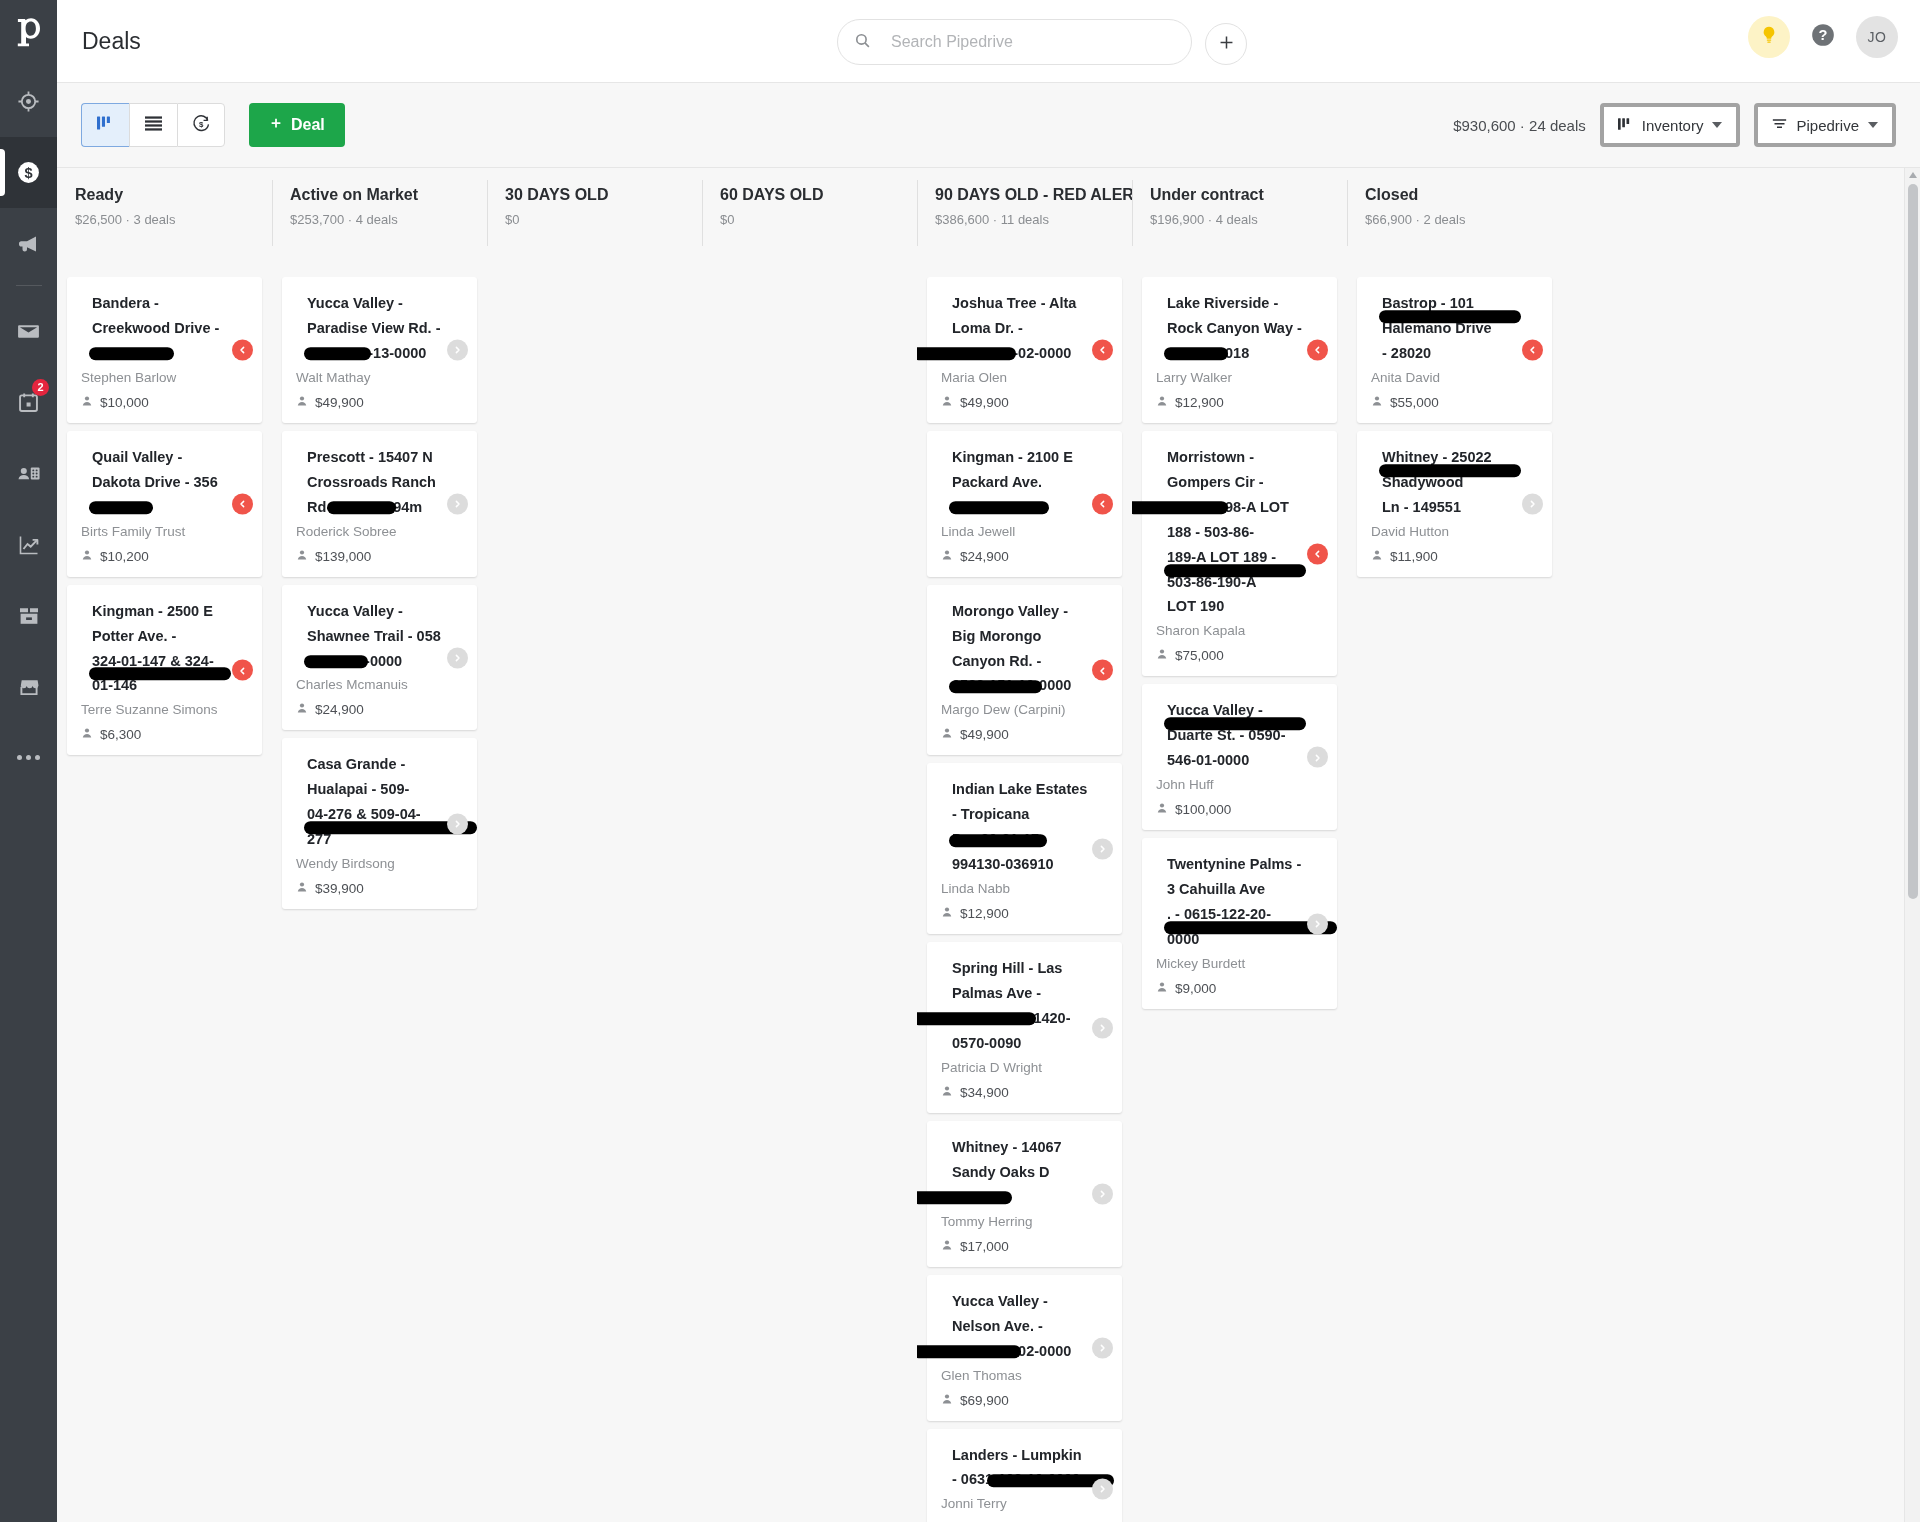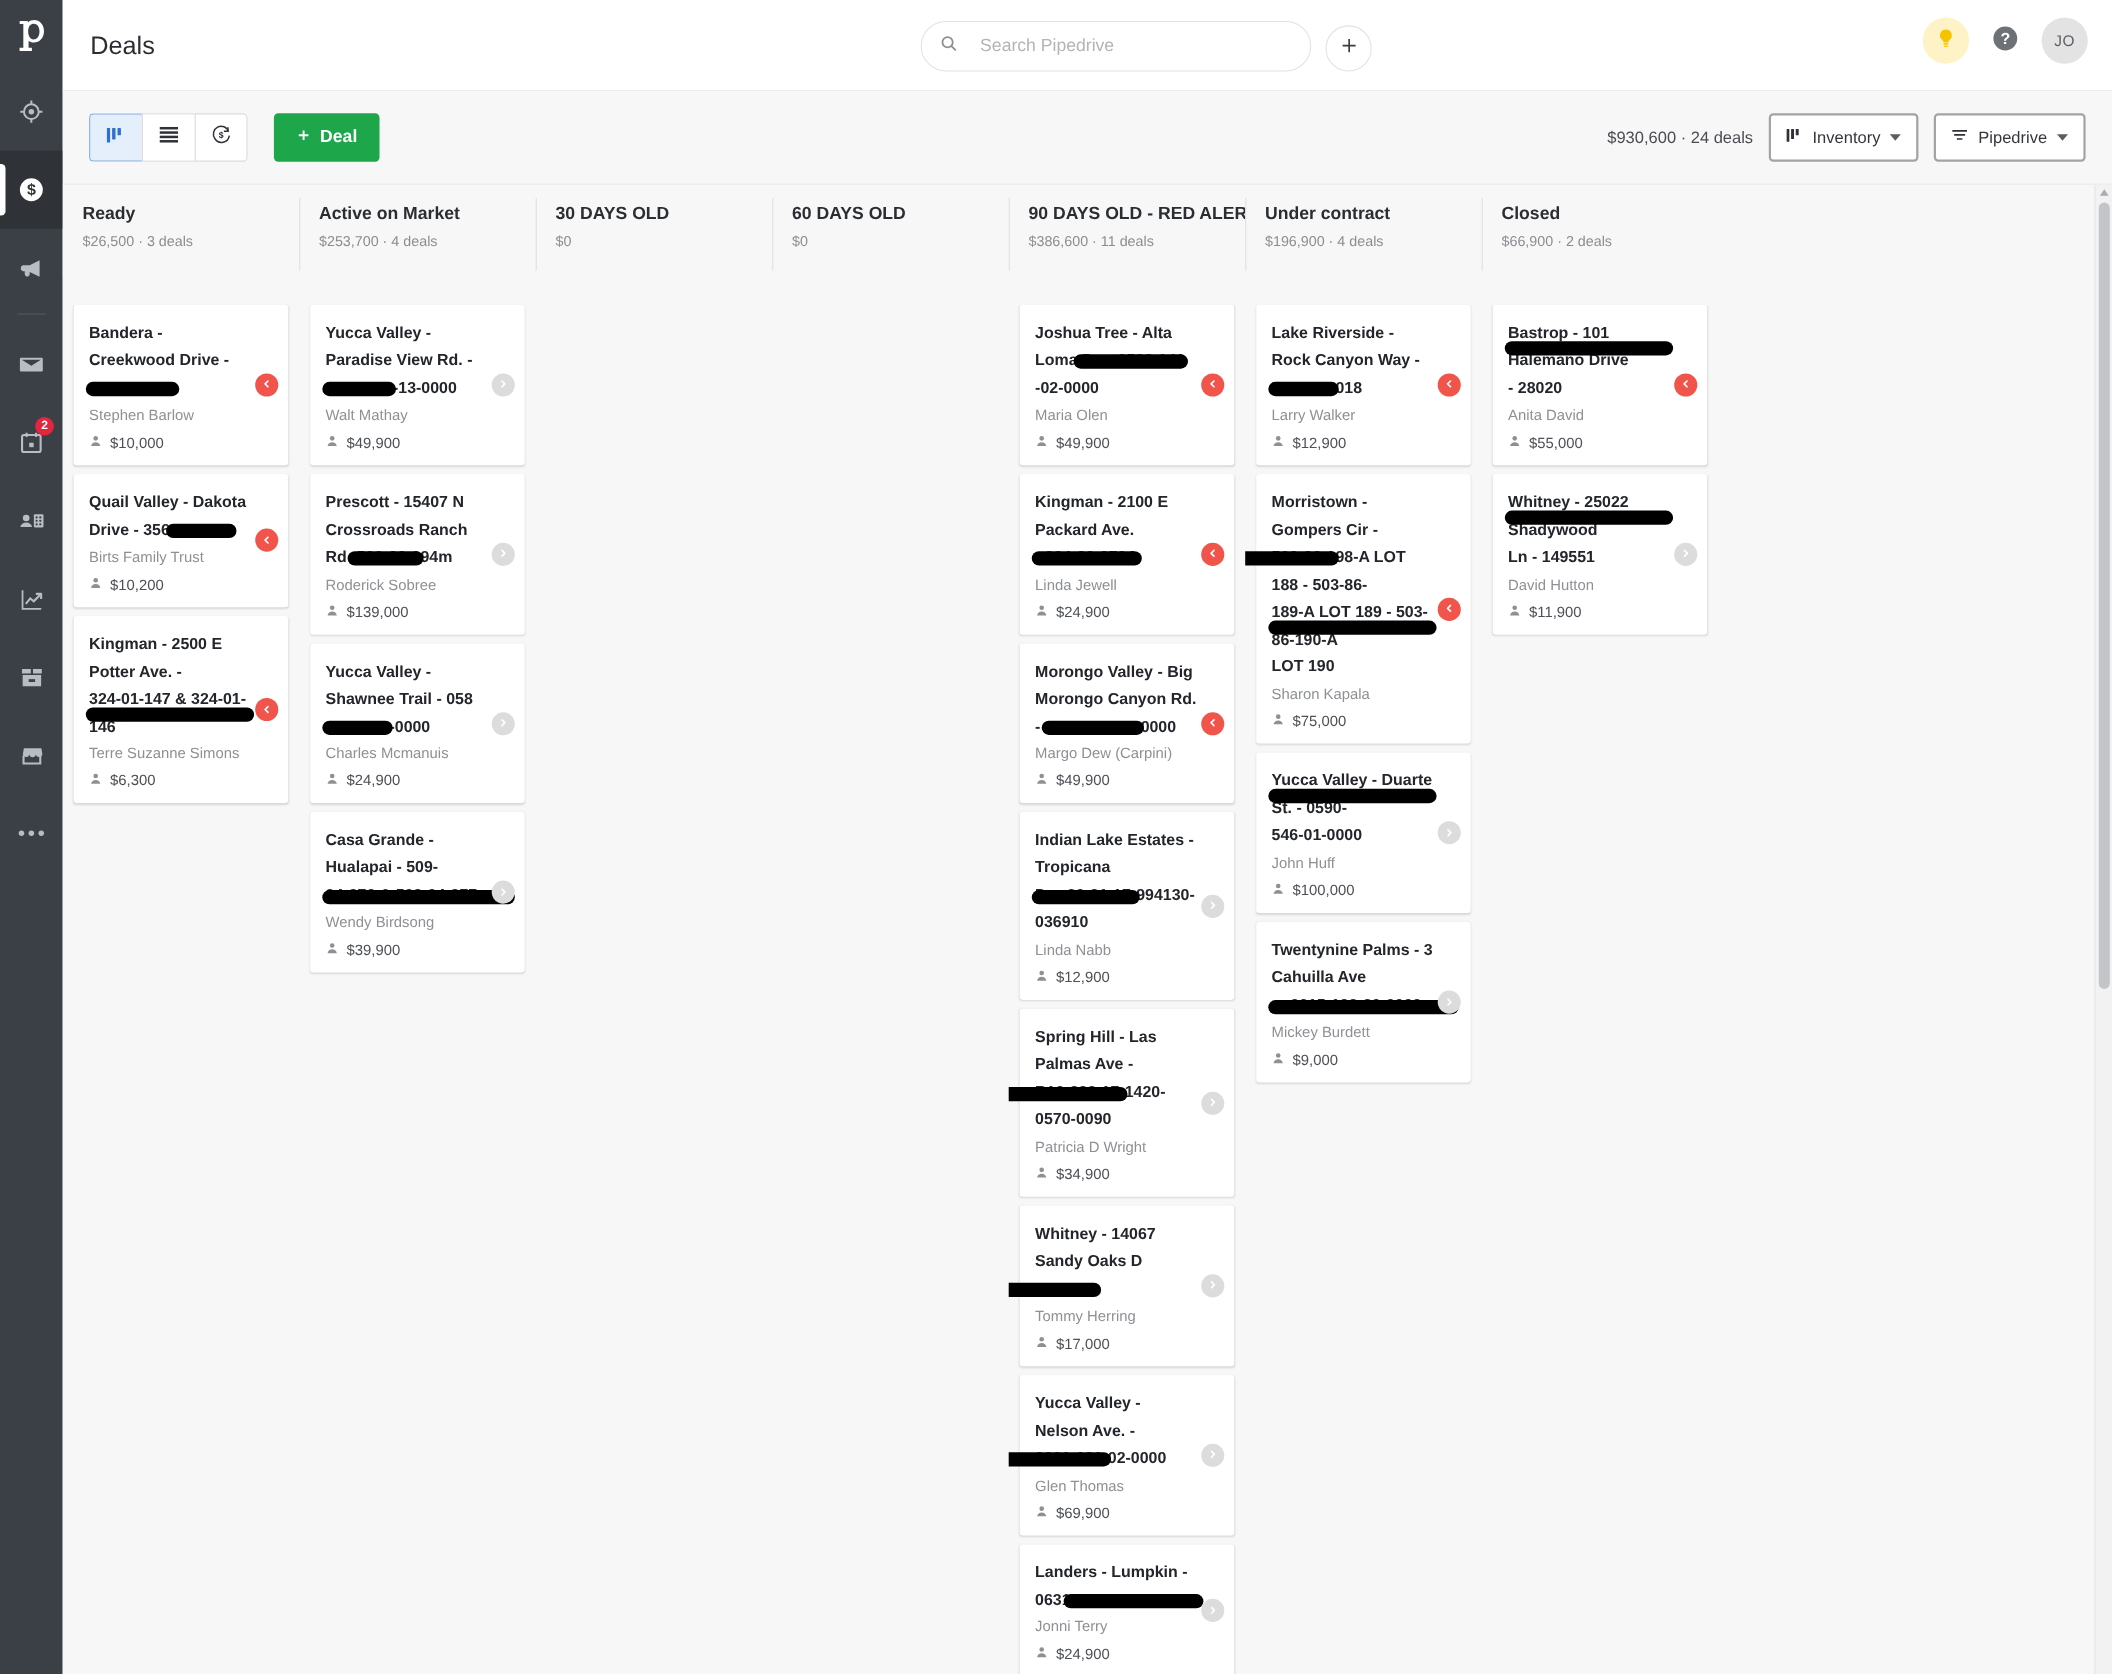--- a/index.html
+++ b/index.html
@@ -117,21 +117,21 @@
     font-size: 16px; font-weight: bold; cursor: pointer;
     display: flex; align-items: center; gap: 8px;
     font-family: "Liberation Sans", sans-serif;
   }
   #toolbar-right {
     margin-left: auto; display: flex; align-items: center; gap: 14px;
   }
   #summary { font-size: 15px; color: #4a4d51; white-space: nowrap; }
   .drop {
     height: 44px; padding: 0 14px; background: #fff;
-    border: 2px solid #a3a3a3; border-radius: 4px;
+    border: 4px solid #a3a3a3; border-radius: 4px;
     display: flex; align-items: center; gap: 9px;
     font-size: 15px; color: #33363a; cursor: pointer; white-space: nowrap;
   }
   .caret { width:0;height:0;border-left:5px solid transparent;border-right:5px solid transparent;border-top:6px solid #5a5d61; }
 
   
   #board-wrap { flex: 1 1 auto; display: flex; min-height: 0; background: #f7f7f7; position: relative; }
   #board {
     flex: 1 1 auto; display: flex; overflow: hidden; min-width: 0;
   }
@@ -151,20 +151,21 @@
 
   .card {
     background: #fff; border-radius: 3px;
     box-shadow: 0 1px 2px rgba(0,0,0,.13);
     margin-bottom: 8px; padding: 14px 34px 13px 14px;
     position: relative; cursor: pointer;
   }
   .card-title {
     font-size: 14.5px; line-height: 1.72; color: #22252a; font-weight: bold;
     word-wrap: break-word;
+    margin-left: 11px;
   }
   .redact {
     display: inline-block; position: relative; color: #22252a;
   }
   .redact::after {
     content: ""; position: absolute;
     left: -3px; right: -3px; top: 50%; height: 13px;
     transform: translateY(-45%);
     background: #000; border-radius: 7px;
   }

